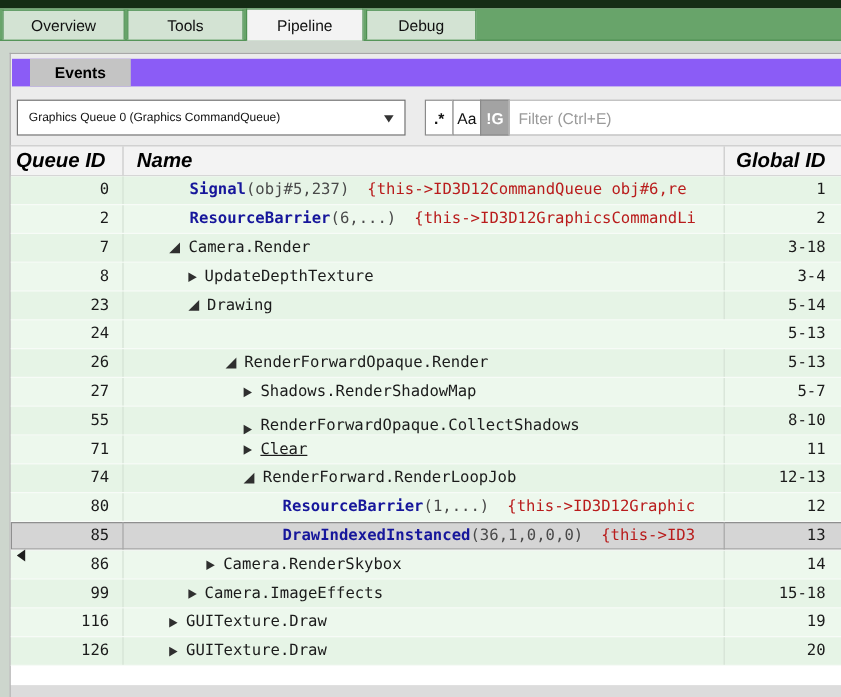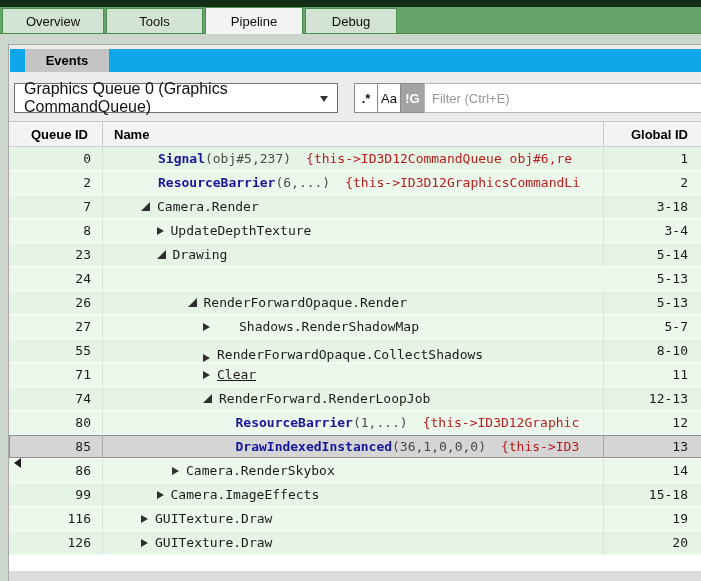--- a/index.html
+++ b/index.html
@@ -10,46 +10,46 @@
   .top-strip { position:absolute; left:0; top:0; width:701px; height:7px; background:#152c15; }
   .tabbar { position:absolute; left:0; top:7px; width:701px; height:27px; background:#68a46a;
             border-bottom:1px solid #4d8f51; display:flex; align-items:flex-end; }
   .tab { height:25px; margin-left:2px; background:#d3e3d3; border:1px solid #4d8f51; border-bottom:none;
          display:flex; align-items:center; justify-content:center; font-size:13px; color:#101010; }
   .tab.active { background:#f3f3f3; height:27px; margin-bottom:-1px; z-index:2; }
 
   
   .panel { position:absolute; left:8px; top:44px; width:693px; height:537px; background:#ececec;
            border-left:1px solid #a8a8a8; border-top:1px solid #a8a8a8; }
-  .events-strip { position:absolute; left:1px; top:4px; width:692px; height:23px; background:#0ea5e9; }
+  .events-strip { position:absolute; left:1px; top:4px; width:692px; height:23px; background:#8b5cf6; }
   .events-tab { position:absolute; left:15px; top:0; width:84px; height:23px; background:#c4c4c4;
                 font-weight:bold; font-size:13px; color:#000; display:flex; align-items:center; justify-content:center; }
 
   
   .toolbar { position:absolute; left:0; top:38px; width:693px; height:30px; }
   .queue-dropdown { position:absolute; left:5px; top:0; width:324px; height:30px; background:#fff;
-                    border:1px solid #707070; display:flex; align-items:center; font-size:16px; color:#111;
+                    border:1px solid #707070; display:flex; align-items:center; font-size:10px; color:#111;
                     padding-left:9px; }
   .queue-dropdown .caret { position:absolute; right:9px; top:12px; width:0; height:0;
                            border-left:4.5px solid transparent; border-right:4.5px solid transparent;
                            border-top:6px solid #333; }
   .tb-btn { position:absolute; top:0; height:30px; background:#fff; border:1px solid #8a8a8a;
             font-size:13px; color:#111; display:flex; align-items:center; justify-content:center; }
   .tb-btn.b1 { left:345px; width:24px; font-weight:bold; }
   .tb-btn.b2 { left:368px; width:24px; }
   .tb-btn.b3 { left:391px; width:25px; background:#a3a3a3; border-color:#8a8a8a; color:#fff; font-weight:bold; }
   .filter-input { position:absolute; left:415px; top:0; width:278px; height:30px; background:#fff;
                   border:1px solid #b5b5b5; border-right:none; font-size:13px; padding-left:7px;
                   font-family:"Liberation Sans", sans-serif; color:#222; outline:none; }
   .filter-input::placeholder { color:#9a9a9a; }
 
   
   .thead { position:absolute; left:0; top:76px; width:693px; height:26px; background:#f3f3f3;
            border-top:1px solid #c9c9c9; border-bottom:1px solid #cfcfcf; display:flex;
-           font-weight:bold; font-size:13px; color:#000; }
+           font-weight:bold; font-size:17px; color:#000;font-style:italic; }
   .th { display:flex; align-items:center; }
   .th-queue { width:94px; justify-content:flex-end; padding-right:14px; border-right:1px solid #c9c9c9; }
   .th-name  { width:501px; padding-left:11px; border-right:1px solid #c9c9c9; }
   .th-global{ flex:1; justify-content:flex-end; padding-right:14px; }
 
   
   .tbody { position:absolute; left:0; top:102px; width:693px; height:424px; background:#ffffff; }
   .row { display:flex; height:24px; border-bottom:1px solid #f7fbf7;
          font-family:"DejaVu Sans Mono", monospace; font-size:13px; color:#1b1b1b; }
   .row.even { background:#e6f4e6; }
@@ -163,21 +163,21 @@
       <div class="row even">
         <div class="c-queue">26</div>
         <div class="c-name" style="padding-left: 84.5px;">
           <span class="tw tw-open"></span>
           <span>RenderForwardOpaque.Render</span>
         </div>
         <div class="c-global">5-13</div>
       </div>
       <div class="row odd">
         <div class="c-queue">27</div>
-        <div class="c-name" style="padding-left: 100px; gap: 22px;">
+        <div class="c-name" style="padding-left: 100px;">
           <span class="tw tw-closed"></span>
           <span>Shadows.RenderShadowMap</span>
         </div>
         <div class="c-global">5-7</div>
       </div>
       <div class="row even">
         <div class="c-queue">55</div>
         <div class="c-name" style="padding-left: 100px; align-items: flex-end;">
           <span class="tw tw-closed"></span>
           <span>RenderForwardOpaque.CollectShadows</span>

